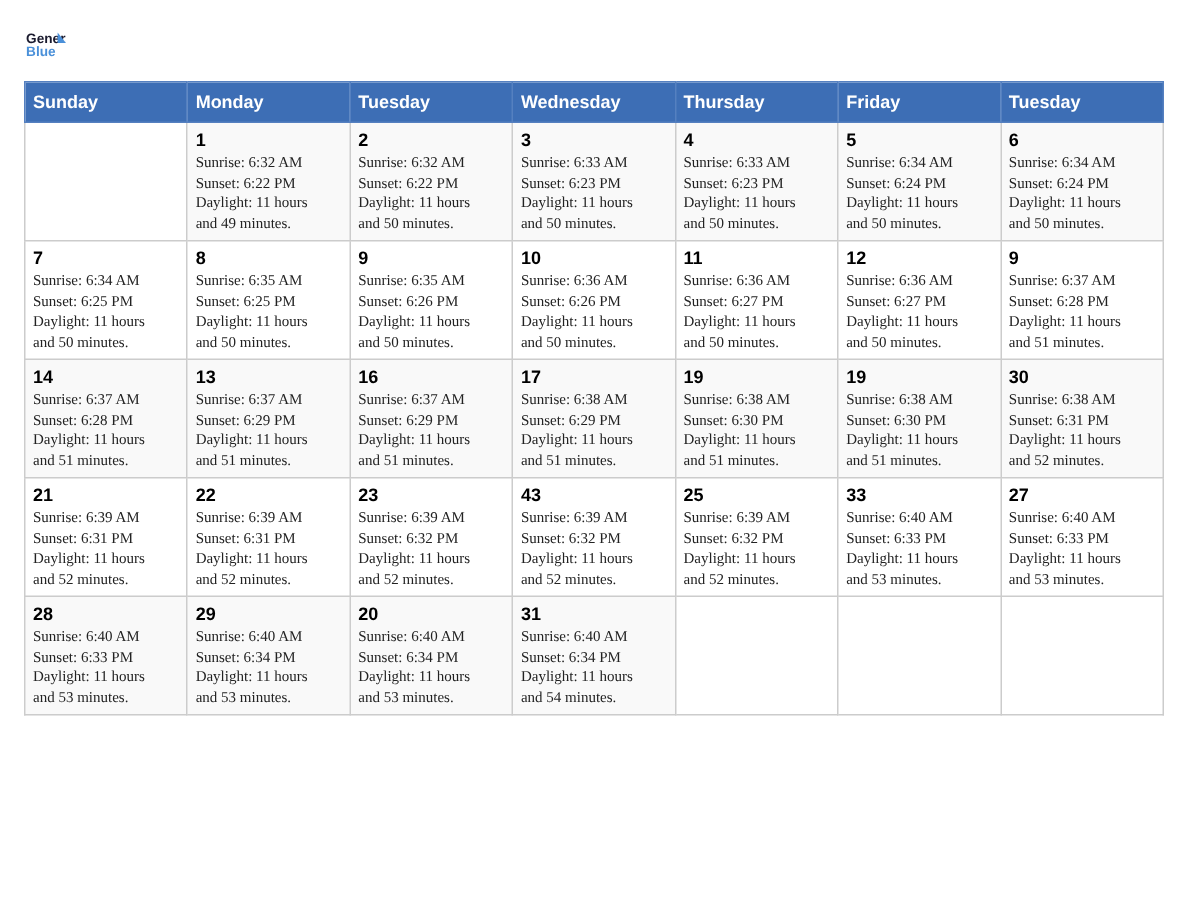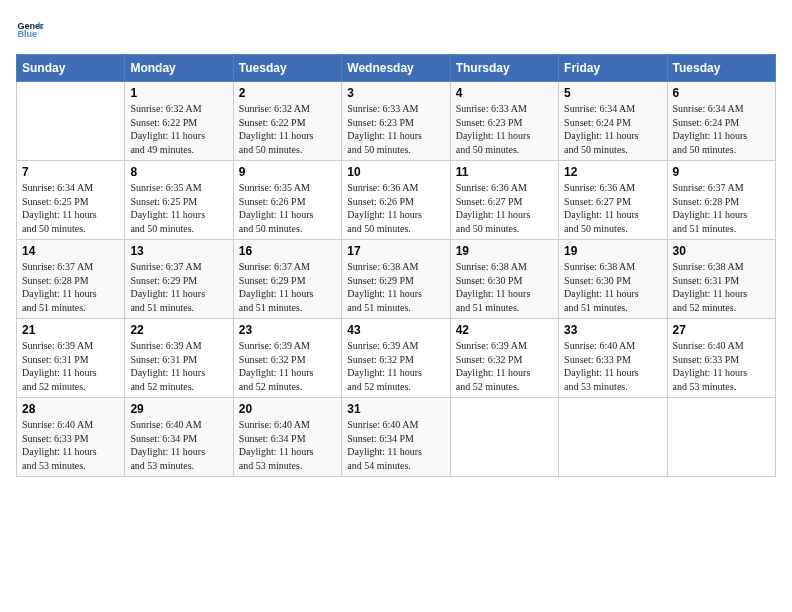--- a/index.html
+++ b/index.html
@@ -208,21 +208,21 @@
           </td>
           <td>
             <span class="day-num">23</span>
             <div class="cell-text">Sunrise: 6:39 AM<br>Sunset: 6:32 PM<br>Daylight: 11 hours<br>and 52 minutes.</div>
           </td>
           <td>
             <span class="day-num">43</span>
             <div class="cell-text">Sunrise: 6:39 AM<br>Sunset: 6:32 PM<br>Daylight: 11 hours<br>and 52 minutes.</div>
           </td>
           <td>
-            <span class="day-num">42</span>
+            <span class="day-num">25</span>
             <div class="cell-text">Sunrise: 6:39 AM<br>Sunset: 6:32 PM<br>Daylight: 11 hours<br>and 52 minutes.</div>
           </td>
           <td>
             <span class="day-num">33</span>
             <div class="cell-text">Sunrise: 6:40 AM<br>Sunset: 6:33 PM<br>Daylight: 11 hours<br>and 53 minutes.</div>
           </td>
           <td>
             <span class="day-num">27</span>
             <div class="cell-text">Sunrise: 6:40 AM<br>Sunset: 6:33 PM<br>Daylight: 11 hours<br>and 53 minutes.</div>
           </td>

